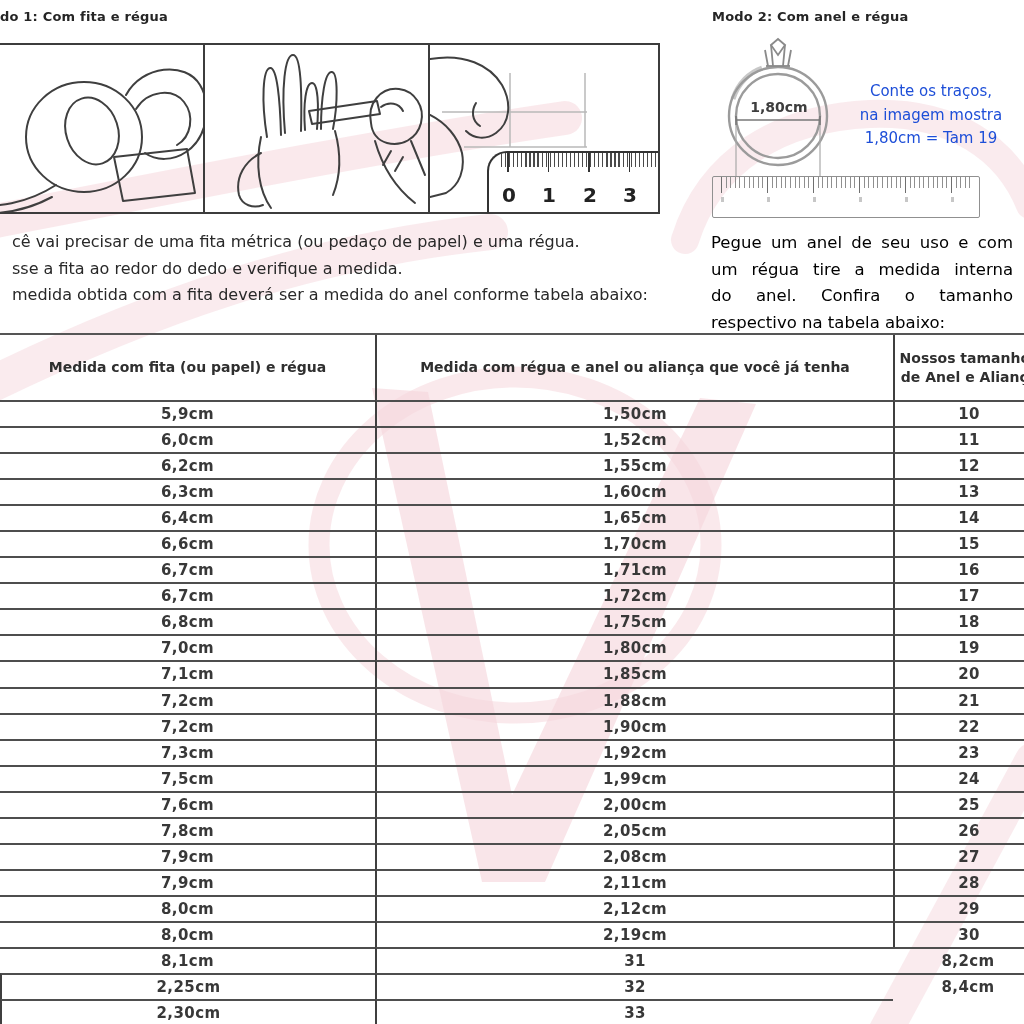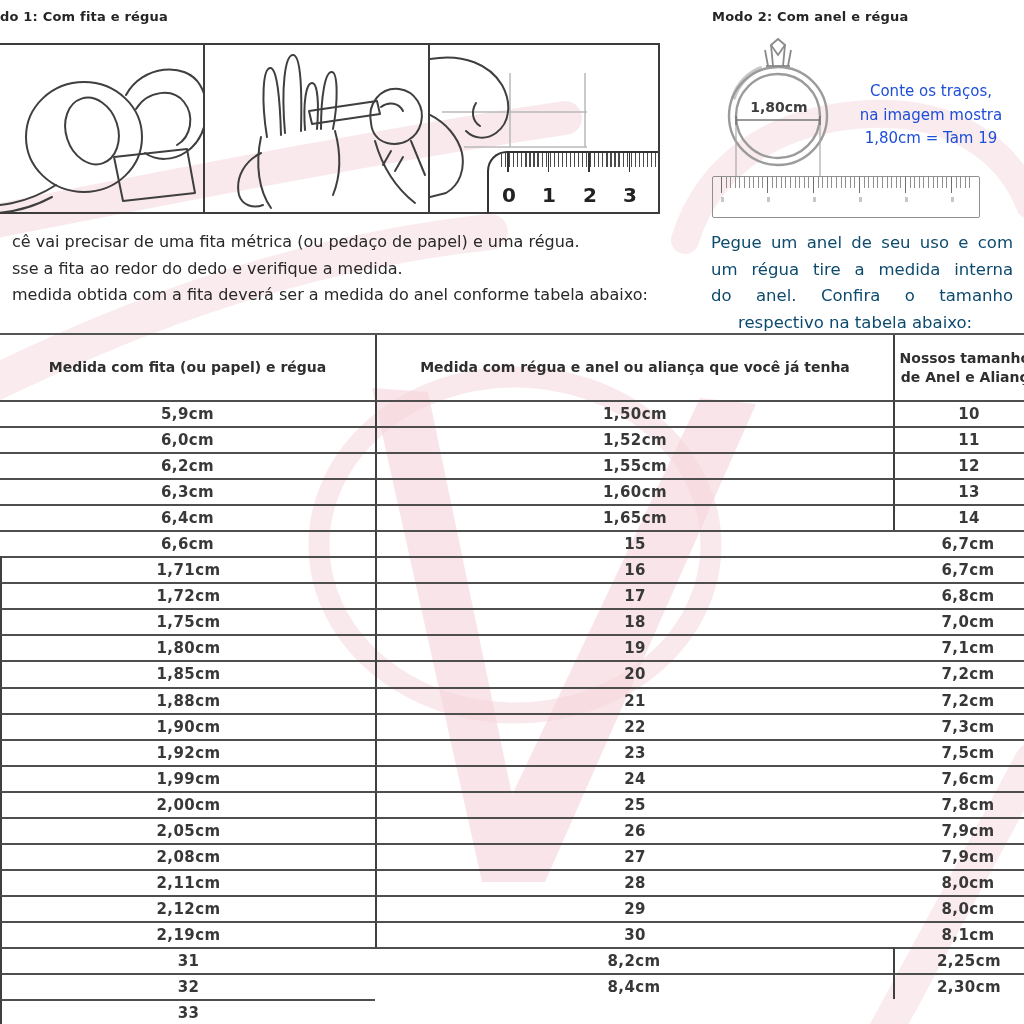--- a/index.html
+++ b/index.html
@@ -32,23 +32,23 @@
     border:1.5px solid #909090;border-radius:2px;box-sizing:border-box;background:transparent;}
   .m2-ticks-min{position:absolute;left:8px;top:0;width:250px;height:11px;
     background:repeating-linear-gradient(to right,#8f8f8f 0 1px,transparent 1px 4.6px);}
   .m2-ticks-maj{position:absolute;left:8px;top:0;width:250px;height:16px;
     background:repeating-linear-gradient(to right,#6f6f6f 0 1.4px,transparent 1.4px 46px);}
   .m2-ticks-lbl{position:absolute;left:8px;top:20px;width:250px;height:5px;opacity:.8;
     background:repeating-linear-gradient(to right,#b9b9b9 0 3px,transparent 3px 46px);}
   
   #intro-left{position:absolute;left:0;top:229px;z-index:2;font-size:16px;line-height:26.5px;color:#282828;margin-left:12px;}
   #intro-left div{white-space:nowrap;}
-  #intro-right{position:absolute;left:711px;top:230px;width:302px;z-index:2;font-size:16.5px;line-height:26.5px;color:#0c4a6e;}
+  #intro-right{position:absolute;left:711px;top:230px;width:302px;z-index:2;font-size:16.5px;line-height:26.5px;color:#000000;}
   .jline{text-align:justify;text-align-last:justify;}
-  .jlast{text-align:left;margin-left:27px;}
+  .jlast{text-align:left;}
   
   #size-table{position:absolute;left:0;top:333px;width:1043px;z-index:2;
     display:grid;grid-template-columns:375px 518px 150px;grid-template-rows:65px;grid-auto-rows:26.05px;
     border-top:2px solid #555;}
   .hcell{display:flex;flex-direction:column;align-items:center;justify-content:center;
     font-size:14px;font-weight:700;color:#2f2f2f;text-align:center;line-height:1.3;}
   .cell{display:flex;align-items:center;justify-content:center;
     font-size:15px;font-weight:700;color:#383838;letter-spacing:.4px;border-top:2px solid #4e4e4e;}
   .c2,.h2,.c3,.h3{border-left:2px solid #3f3f3f;}
 </style>
@@ -197,20 +197,21 @@
     <div class="cell c1">6,2cm</div>
     <div class="cell c2">1,55cm</div>
     <div class="cell c3">12</div>
     <div class="cell c1">6,3cm</div>
     <div class="cell c2">1,60cm</div>
     <div class="cell c3">13</div>
     <div class="cell c1">6,4cm</div>
     <div class="cell c2">1,65cm</div>
     <div class="cell c3">14</div>
     <div class="cell c1">6,6cm</div>
+    <div class="cell c2">1,70cm</div>
     <div class="cell c3">15</div>
     <div class="cell c1">6,7cm</div>
     <div class="cell c2">1,71cm</div>
     <div class="cell c3">16</div>
     <div class="cell c1">6,7cm</div>
     <div class="cell c2">1,72cm</div>
     <div class="cell c3">17</div>
     <div class="cell c1">6,8cm</div>
     <div class="cell c2">1,75cm</div>
     <div class="cell c3">18</div>

